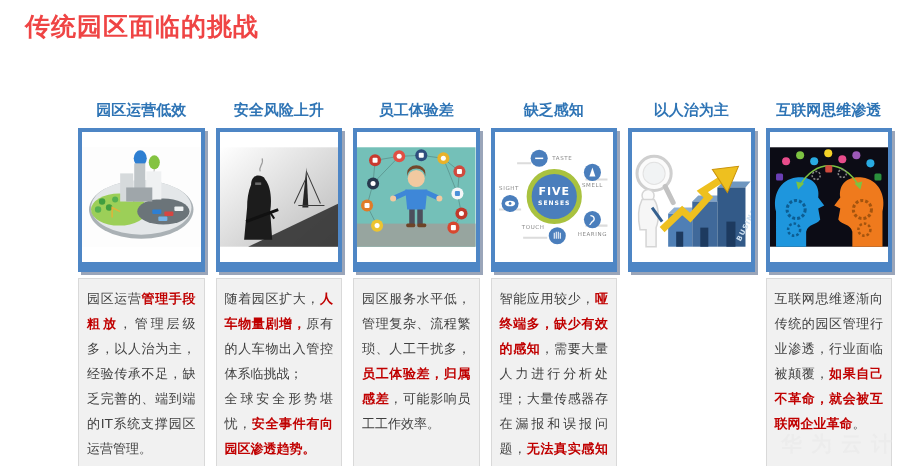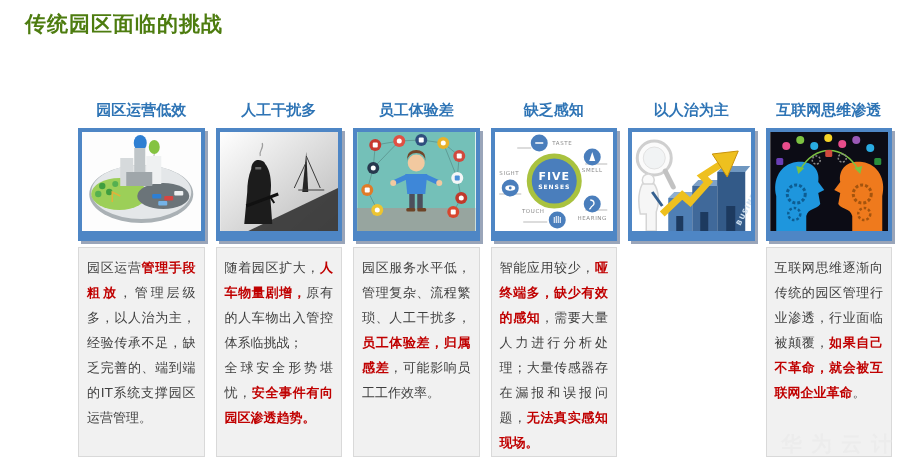--- a/index.html
+++ b/index.html
@@ -1,23 +1,23 @@
 <!DOCTYPE html>
 <html><head>
 <meta charset="utf-8">
 <style>
   * { margin:0; padding:0; box-sizing:border-box; }
   html,body { background:#ffffff; }
   body { width:905px; height:466px; overflow:hidden; font-family:"DejaVu Sans","Liberation Sans",sans-serif; }
   .slide { position:relative; width:905px; height:466px; background:#ffffff; }
-  .slide-title { position:absolute; left:25px; top:10px; font-size:21px; font-weight:700; color:#4d7c0f; letter-spacing:1px; }
+  .slide-title { position:absolute; left:25px; top:10px; font-size:25px; font-weight:700; color:#ef4444; letter-spacing:1px; }
   .cols { position:absolute; left:78px; top:101px; width:814px; display:grid; grid-template-columns:repeat(6,1fr); column-gap:11px; }
   .col { display:flex; flex-direction:column; min-width:0; }
   .hdr { height:27px; text-align:center; font-size:15px; font-weight:700; color:#2E74B5; white-space:nowrap; }
-  .img-card { height:113px; border:4px solid #4E86C5; border-bottom-width:10px; background:#fff; box-shadow:3px 3px 0 rgba(31,56,100,.45); overflow:hidden; }
+  .img-card { height:144px; border:4px solid #4E86C5; border-bottom-width:10px; background:#fff; box-shadow:3px 3px 0 rgba(31,56,100,.45); overflow:hidden; }
   .img-card svg { display:block; width:100%; height:100%; }
   .panel { margin-top:6px; height:210px; background:#F1F1F1; border:1px solid #d9d9d9; padding:7px 8px 6px 8px; font-size:13px; line-height:25px; color:#3F3F3F; text-align:justify; overflow:hidden; }
   .red { color:#C00000; font-weight:700; }
   .watermark { position:absolute; right:4px; bottom:8px; font-size:21px; font-weight:700; letter-spacing:9px; color:#e9e9e9; opacity:.55; }
   text { font-family:"DejaVu Sans",sans-serif; }
 </style>
 </head>
 <body>
 
 <div class="slide">
@@ -53,21 +53,21 @@
           <rect x="92" y="59" width="9" height="4.5" rx="1" fill="#eef1f2"></rect>
           <rect x="76" y="69" width="9" height="4.5" rx="1" fill="#74b3e8"></rect>
         </svg>
       </div>
       <div class="panel">
         <span>园区运营</span><span class="red">管理手段粗放</span><span>，管理层级多，以人治为主，经验传承不足，缺乏完善的、端到端的IT系统支撑园区运营管理。</span>
       </div>
     </div>
 
     <div class="col">
-      <div class="hdr">人工干扰多</div>
+      <div class="hdr">安全风险上升</div>
       <div class="img-card">
         <svg viewBox="0 0 118 99">
           <defs>
             <linearGradient id="g2" x1="0" y1="0" x2="1" y2="1">
               <stop offset="0" stop-color="#ffffff"></stop>
               <stop offset="1" stop-color="#b9b9b9"></stop>
             </linearGradient>
           </defs>
           <rect width="118" height="99" fill="url(#g2)"></rect>
           <path d="M28 99 L118 56 L118 99 Z" fill="#2f2f2f" opacity=".88"></path>

